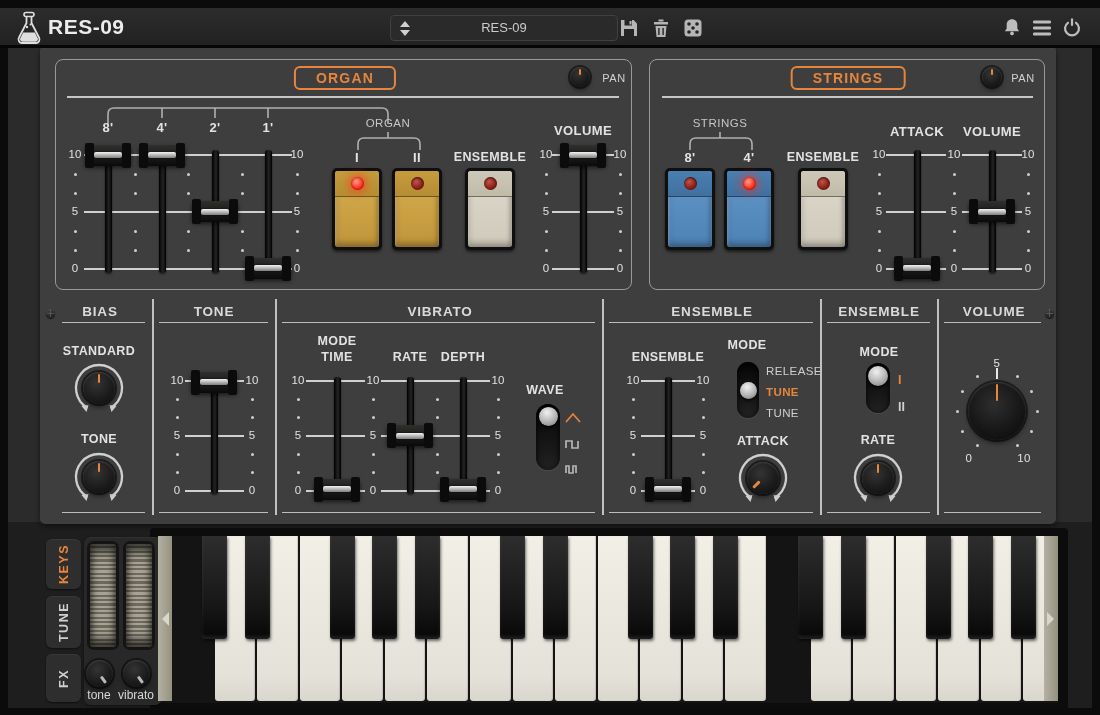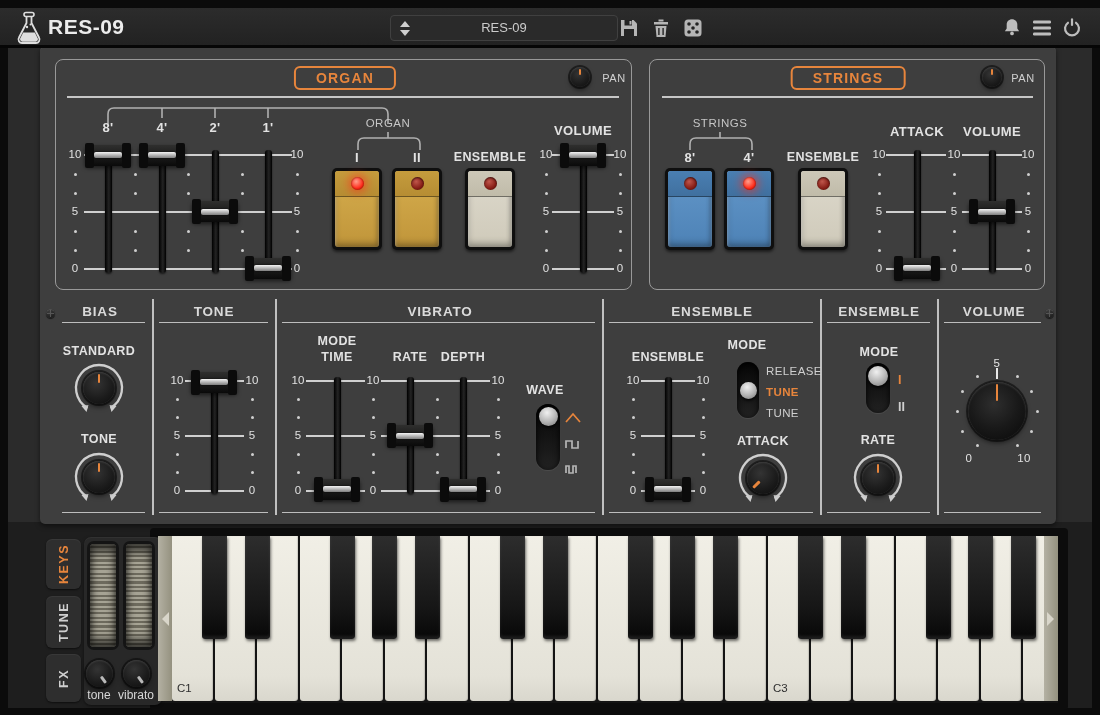--- a/index.html
+++ b/index.html
@@ -143,41 +143,35 @@
 
   <div class="sec-title" style="left:100px;top:311px">BIAS</div>
   <div class="sec-title" style="left:214px;top:311px">TONE</div>
   <div class="sec-title" style="left:440px;top:311px">VIBRATO</div>
   <div class="sec-title" style="left:712px;top:311px">ENSEMBLE</div>
   <div class="sec-title" style="left:879px;top:311px">ENSEMBLE</div>
   <div class="sec-title" style="left:994px;top:311px">VOLUME</div>
 
   <div id="kb-frame"></div>
   <div id="kb">
-      <div class="wkey" style="left: 14px; width: 40.6px;">
-        <div class="okt" style="left: 5px; top: 146px;">C1</div>
-      </div>
       <div class="wkey" style="left: 56.57px; width: 40.6px;"></div>
       <div class="wkey" style="left: 99.14px; width: 40.6px;"></div>
       <div class="wkey" style="left: 141.71px; width: 40.6px;"></div>
       <div class="wkey" style="left: 184.28px; width: 40.6px;"></div>
       <div class="wkey" style="left: 226.85px; width: 40.6px;"></div>
       <div class="wkey" style="left: 269.42px; width: 40.6px;"></div>
       <div class="wkey" style="left: 311.99px; width: 40.6px;">
         <div class="okt" style="left: 5px; top: 154px; margin-top: 44px;">C2</div>
       </div>
       <div class="wkey" style="left: 354.56px; width: 40.6px;"></div>
       <div class="wkey" style="left: 397.13px; width: 40.6px;"></div>
       <div class="wkey" style="left: 439.7px; width: 40.6px;"></div>
       <div class="wkey" style="left: 482.27px; width: 40.6px;"></div>
       <div class="wkey" style="left: 524.84px; width: 40.6px;"></div>
       <div class="wkey" style="left: 567.41px; width: 40.6px;"></div>
-      <div class="wkey" style="left: 609.98px; width: 40.6px;">
-        <div class="okt" style="left: 5px; top: 146px;">C3</div>
-      </div>
       <div class="wkey" style="left: 652.55px; width: 40.6px;"></div>
       <div class="wkey" style="left: 695.12px; width: 40.6px;"></div>
       <div class="wkey" style="left: 737.69px; width: 40.6px;"></div>
       <div class="wkey" style="left: 780.26px; width: 40.6px;"></div>
       <div class="wkey" style="left: 822.83px; width: 40.6px;"></div>
       <div class="wkey" style="left: 865.4px; width: 40.6px;"></div>
       <div class="bkey" style="left: 44.07px;"></div>
       <div class="bkey" style="left: 86.64px;"></div>
       <div class="bkey" style="left: 171.78px;"></div>
       <div class="bkey" style="left: 214.35px;"></div>

